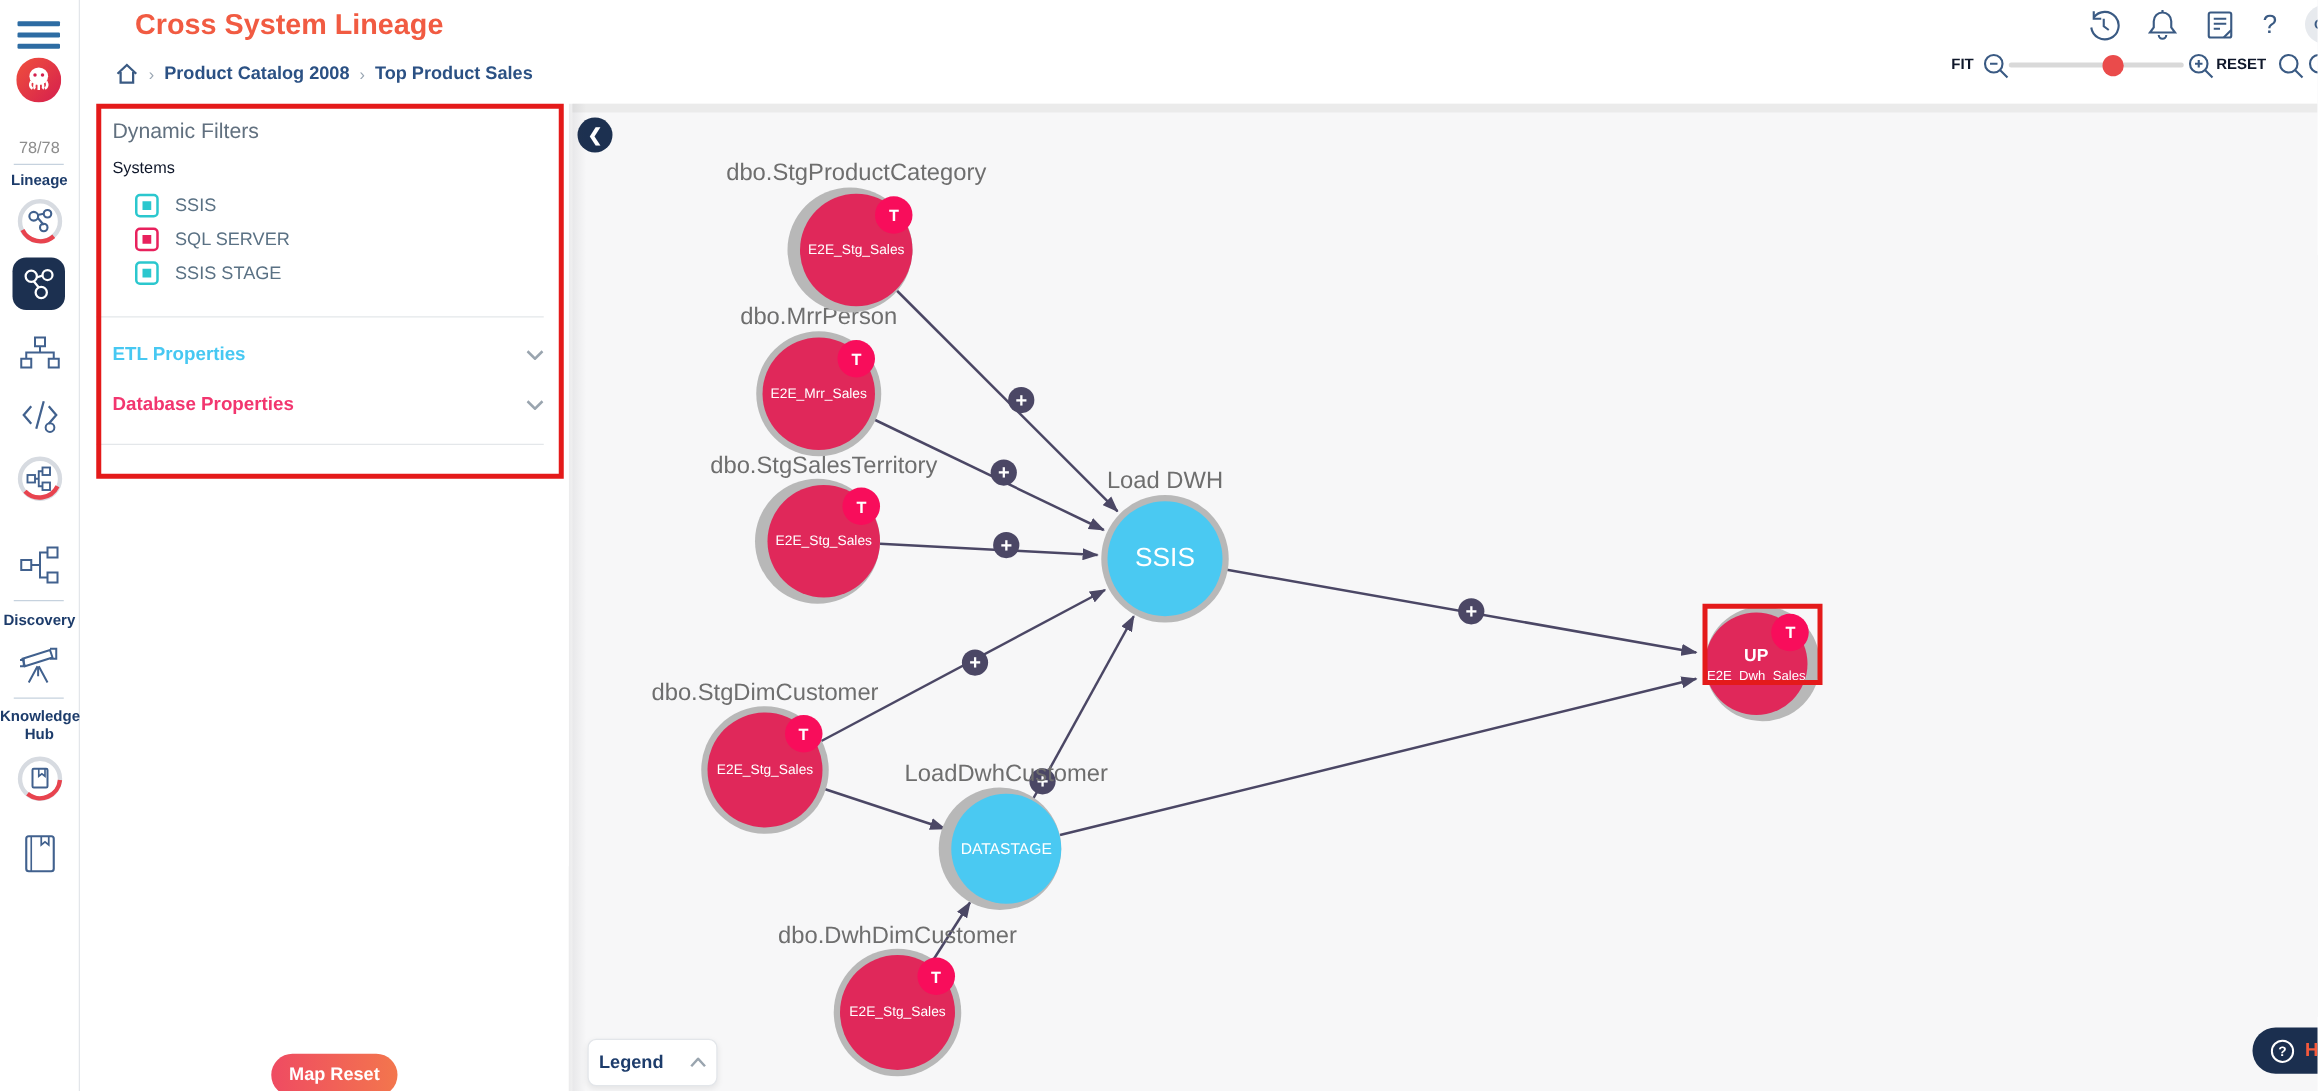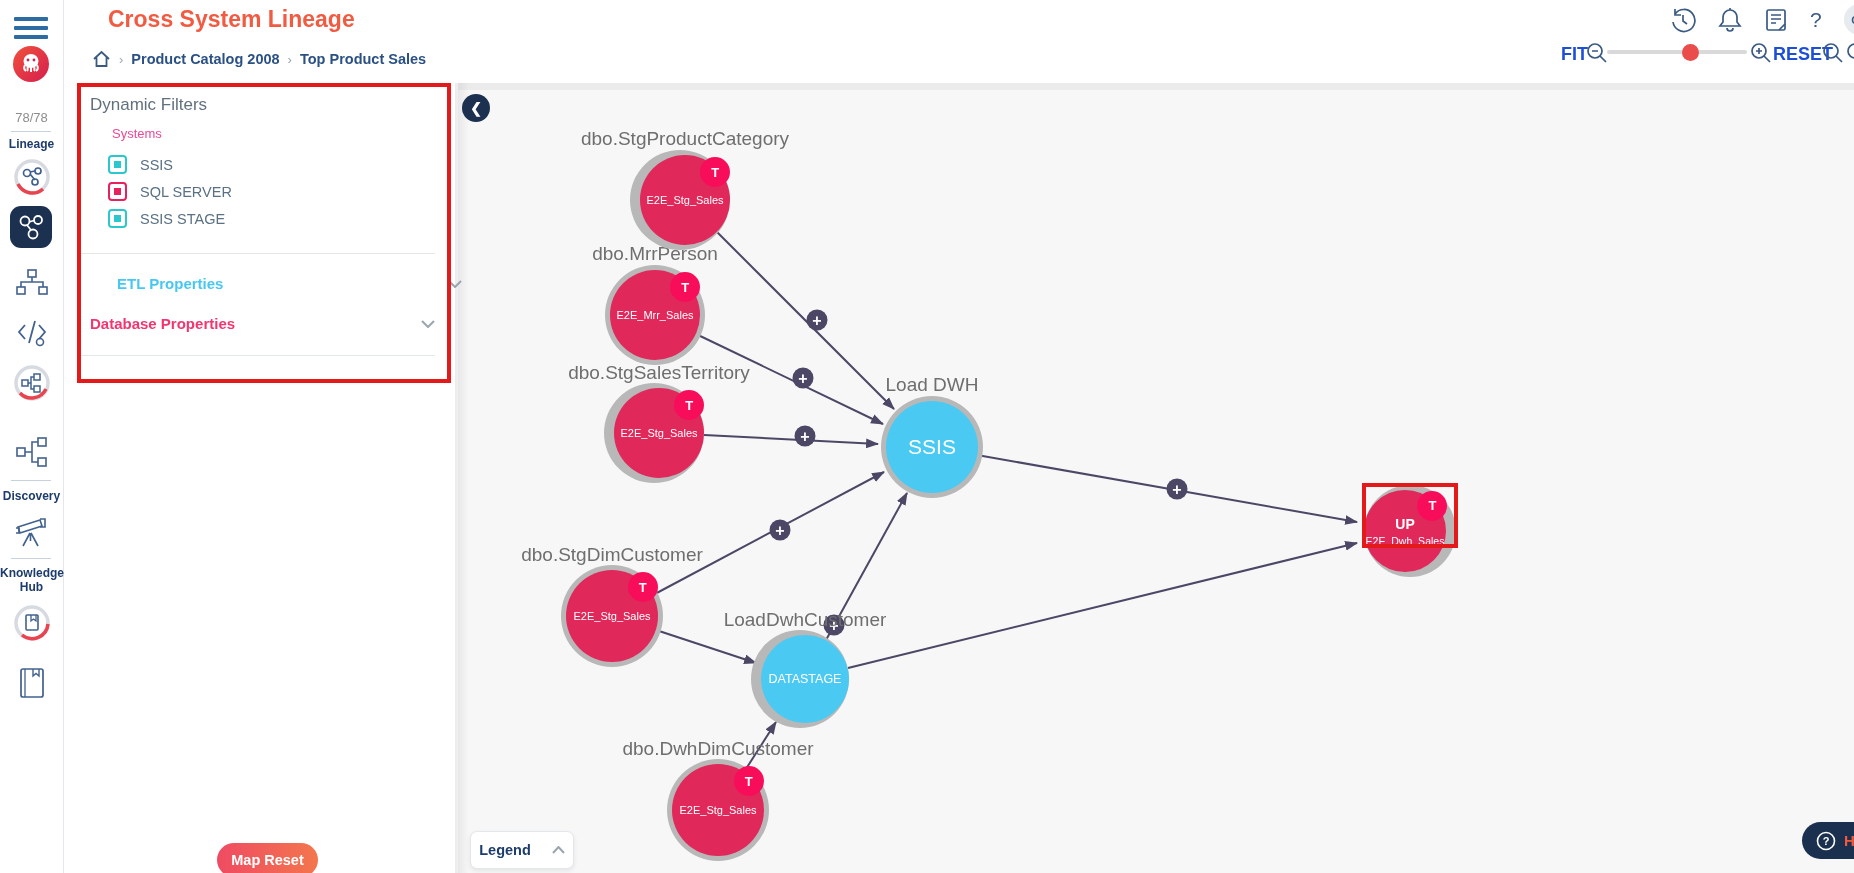--- a/index.html
+++ b/index.html
@@ -13,28 +13,28 @@
   .rail-label{color:#1d3c6b;font-weight:bold;font-size:12px;line-height:1.15;}
   .rail-div{width:40px;height:1px;background:#c6d2de;margin:0 auto;}
   .active-tile{width:42px;height:42px;background:#1c3050;border-radius:11px;margin:0 auto;display:flex;align-items:center;justify-content:center;}
   
   #title{left:108px;top:6px;font-size:23px;font-weight:bold;color:#f15b42;text-align:center;}
   .crumb{color:#2b5184;font-weight:bold;font-size:14.5px;cursor:pointer;}
   .crumb-sep{color:#9aa6b3;font-size:13px;margin:0 8px;}
   .hdr-glyph{color:#3a5a83;}
   #avatar{width:31px;height:31px;border-radius:50%;background:#e7eaee;color:#3a5a83;font-size:11px;font-weight:bold;
           display:flex;align-items:center;justify-content:center;}
-  .zlabel{color:#1d4ed8;font-weight:bold;font-size:18px;}
+  .zlabel{color:#0f172a;font-weight:bold;font-size:12px;}
   #ztrack{width:140px;height:4px;background:#d9d9d9;border-radius:2px;top:50px;left:1607px;}
   #zthumb{width:17px;height:17px;border-radius:50%;background:#ea4b4b;top:44px;}
   
   #fpanel{left:63px;top:83px;width:392px;height:610px;background:#fff;z-index:10;}
   #fshadow{left:455px;top:83px;width:14px;height:790px;background:linear-gradient(90deg,rgba(60,60,70,.10),rgba(60,60,70,0));z-index:6;}
   .fil-title{color:#61707f;font-size:17px;}
-  .fil-sub{color:#ec4899;font-size:13px;margin-left:22px;}
+  .fil-sub{color:#0f172a;font-size:13px;}
   .cbx{width:15px;height:15px;border-radius:4px;border:2px solid;display:inline-flex;align-items:center;justify-content:center;cursor:pointer;}
   .cbx i{width:7px;height:7px;display:block;}
   .cbx-lab{color:#5a7184;font-size:14.5px;margin-left:13px;cursor:pointer;}
   .fdiv{height:1px;background:#e4e7ea;}
   .fgroup{font-size:15px;font-weight:bold;cursor:pointer;}
   .chev{stroke:#9aa5af;stroke-width:2;fill:none;}
   .redbox{border:4px solid #e41a1a;z-index:20;pointer-events:none;}
   
   #canvas{left:458px;top:83px;width:1396px;height:790px;background:#f7f7f8;z-index:1;}
   #canvas-topstrip{left:0;top:0;width:1396px;height:7px;background:#ebebeb;}
@@ -250,21 +250,21 @@
   </div>
   <div class="abs" style="left:45px;top:126px;display:flex;align-items:center;">
     <span class="cbx" style="border-color: rgb(43, 199, 206);">
         <i style="background: rgb(43, 199, 206);"></i>
       </span>
     <span class="cbx-lab">SSIS STAGE</span>
   </div>
 
   <div class="abs fdiv" style="left:14px;top:170px;width:358px;"></div>
 
-  <div class="abs" style="left:27px;top:192px;width:345px;display:flex;justify-content:space-between;align-items:center;margin-left:27px;">
+  <div class="abs" style="left:27px;top:192px;width:345px;display:flex;justify-content:space-between;align-items:center;">
     <span class="fgroup" style="color: rgb(71, 200, 242);">ETL Properties</span>
     <svg width="14" height="8" viewBox="0 0 14 8">
         <polyline points="1,1 7,7 13,1" class="chev"></polyline>
       </svg>
   </div>
   <div class="abs" style="left:27px;top:232px;width:345px;display:flex;justify-content:space-between;align-items:center;">
     <span class="fgroup" style="color: rgb(242, 54, 111);">Database Properties</span>
     <svg width="14" height="8" viewBox="0 0 14 8">
         <polyline points="1,1 7,7 13,1" class="chev"></polyline>
       </svg>

